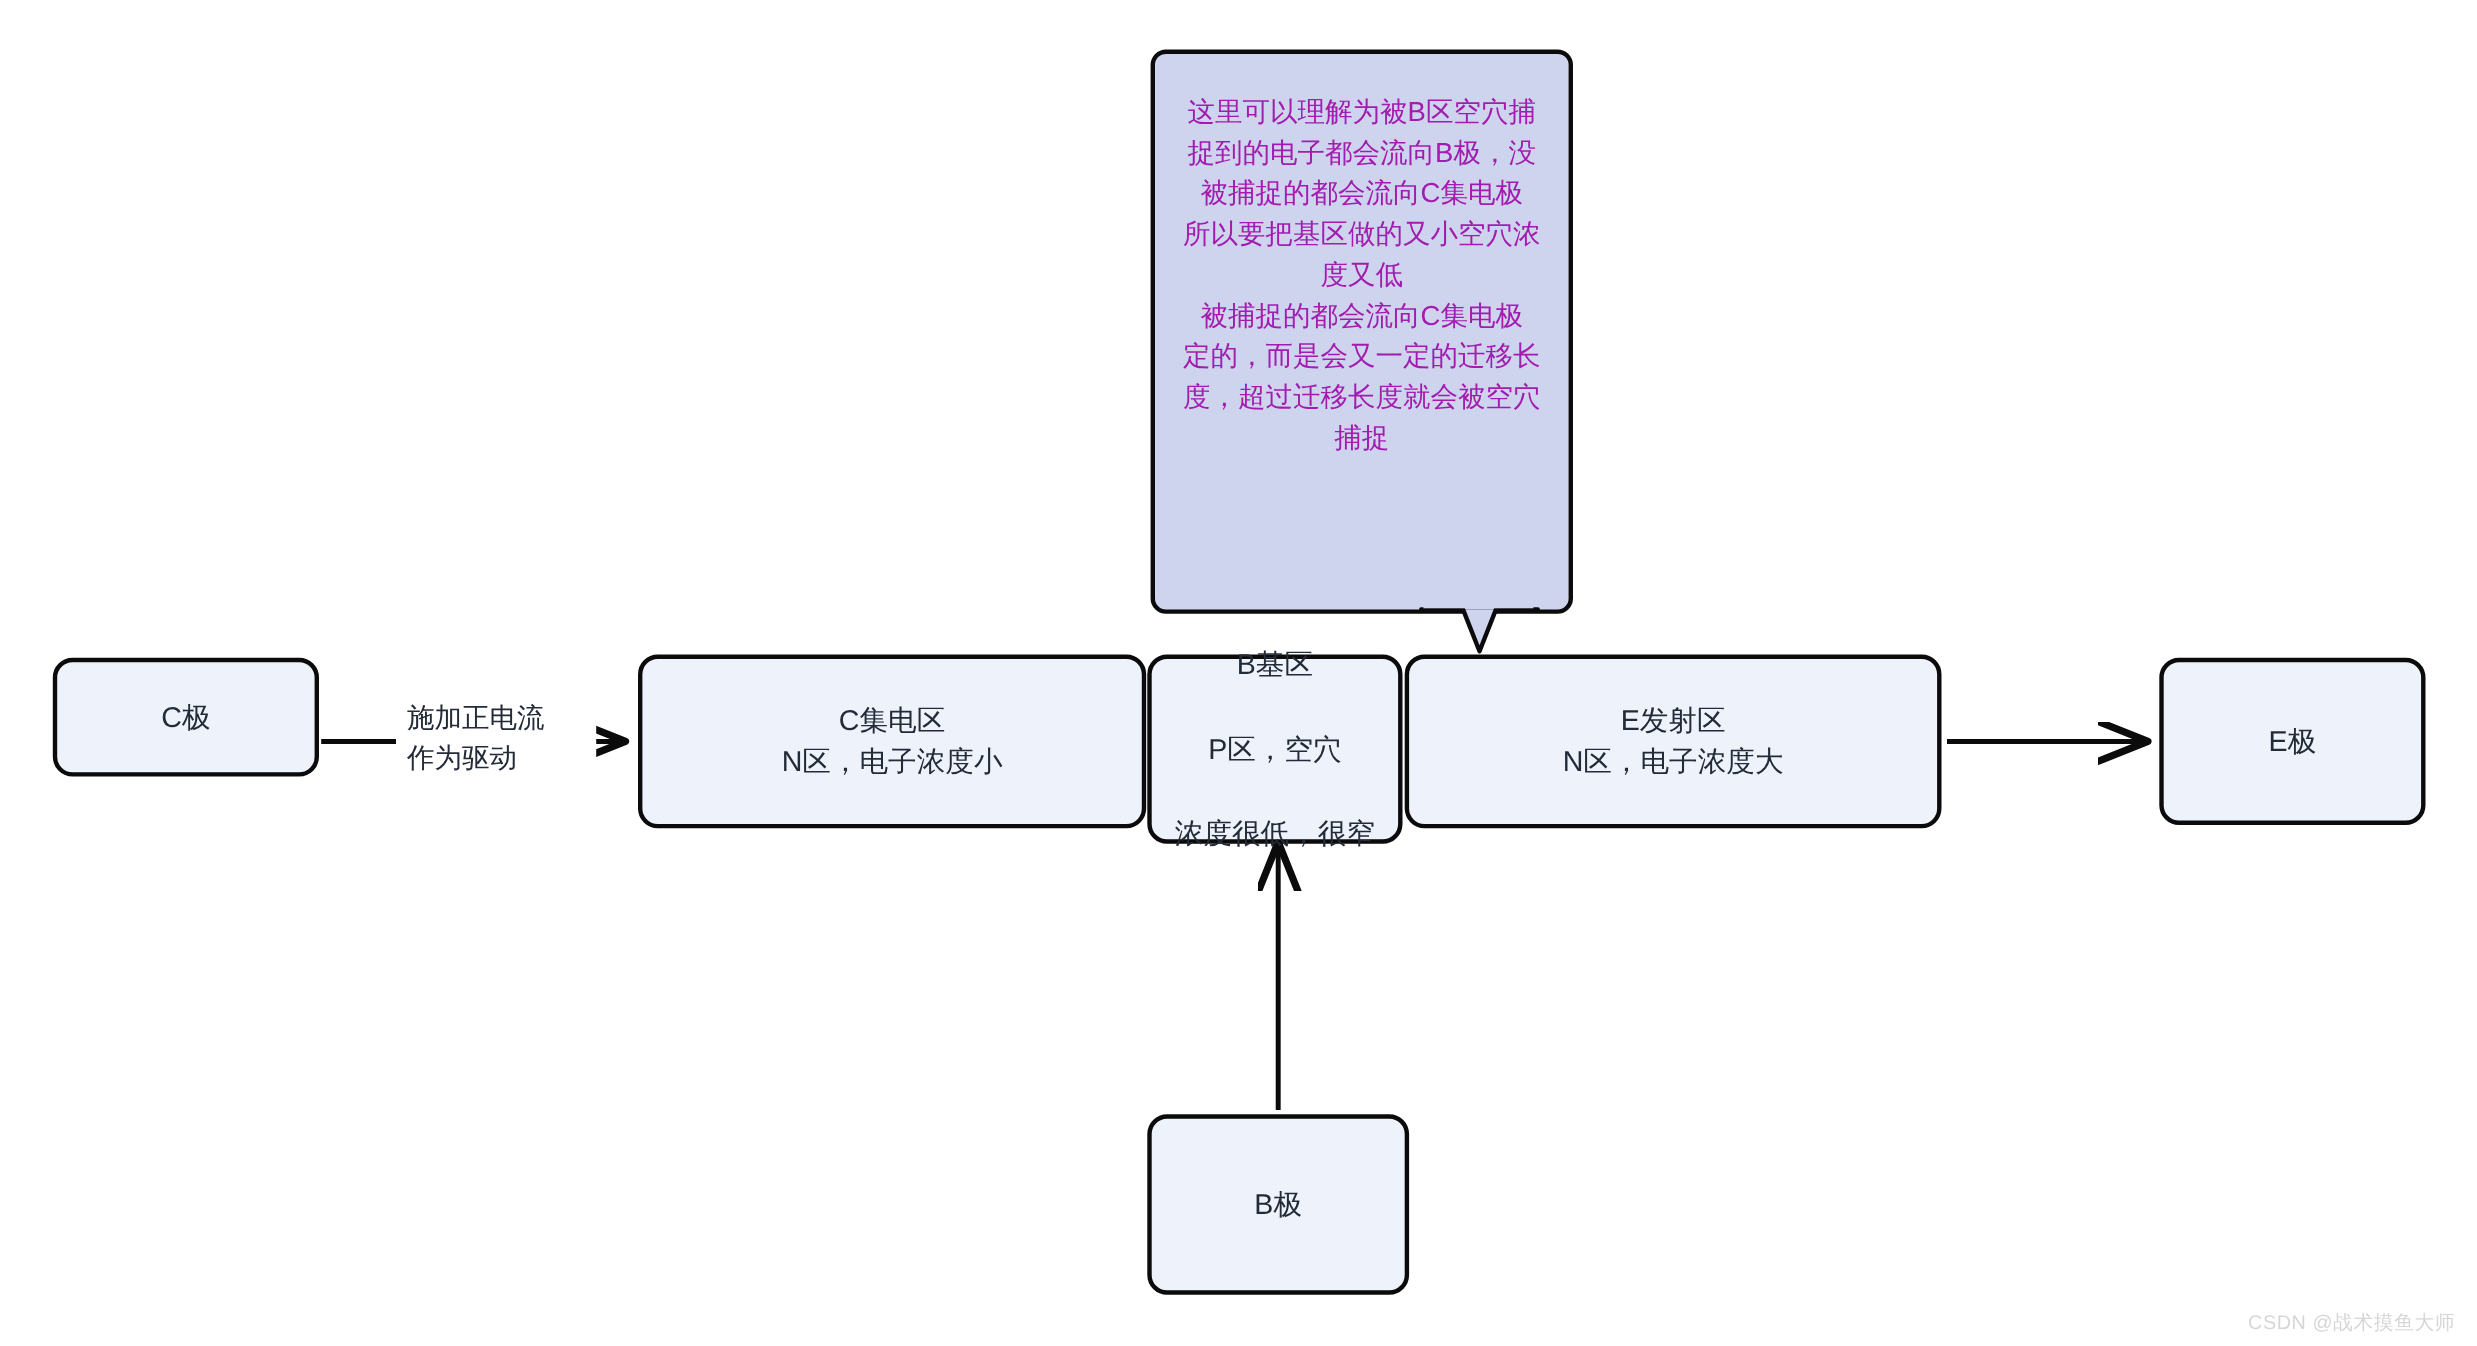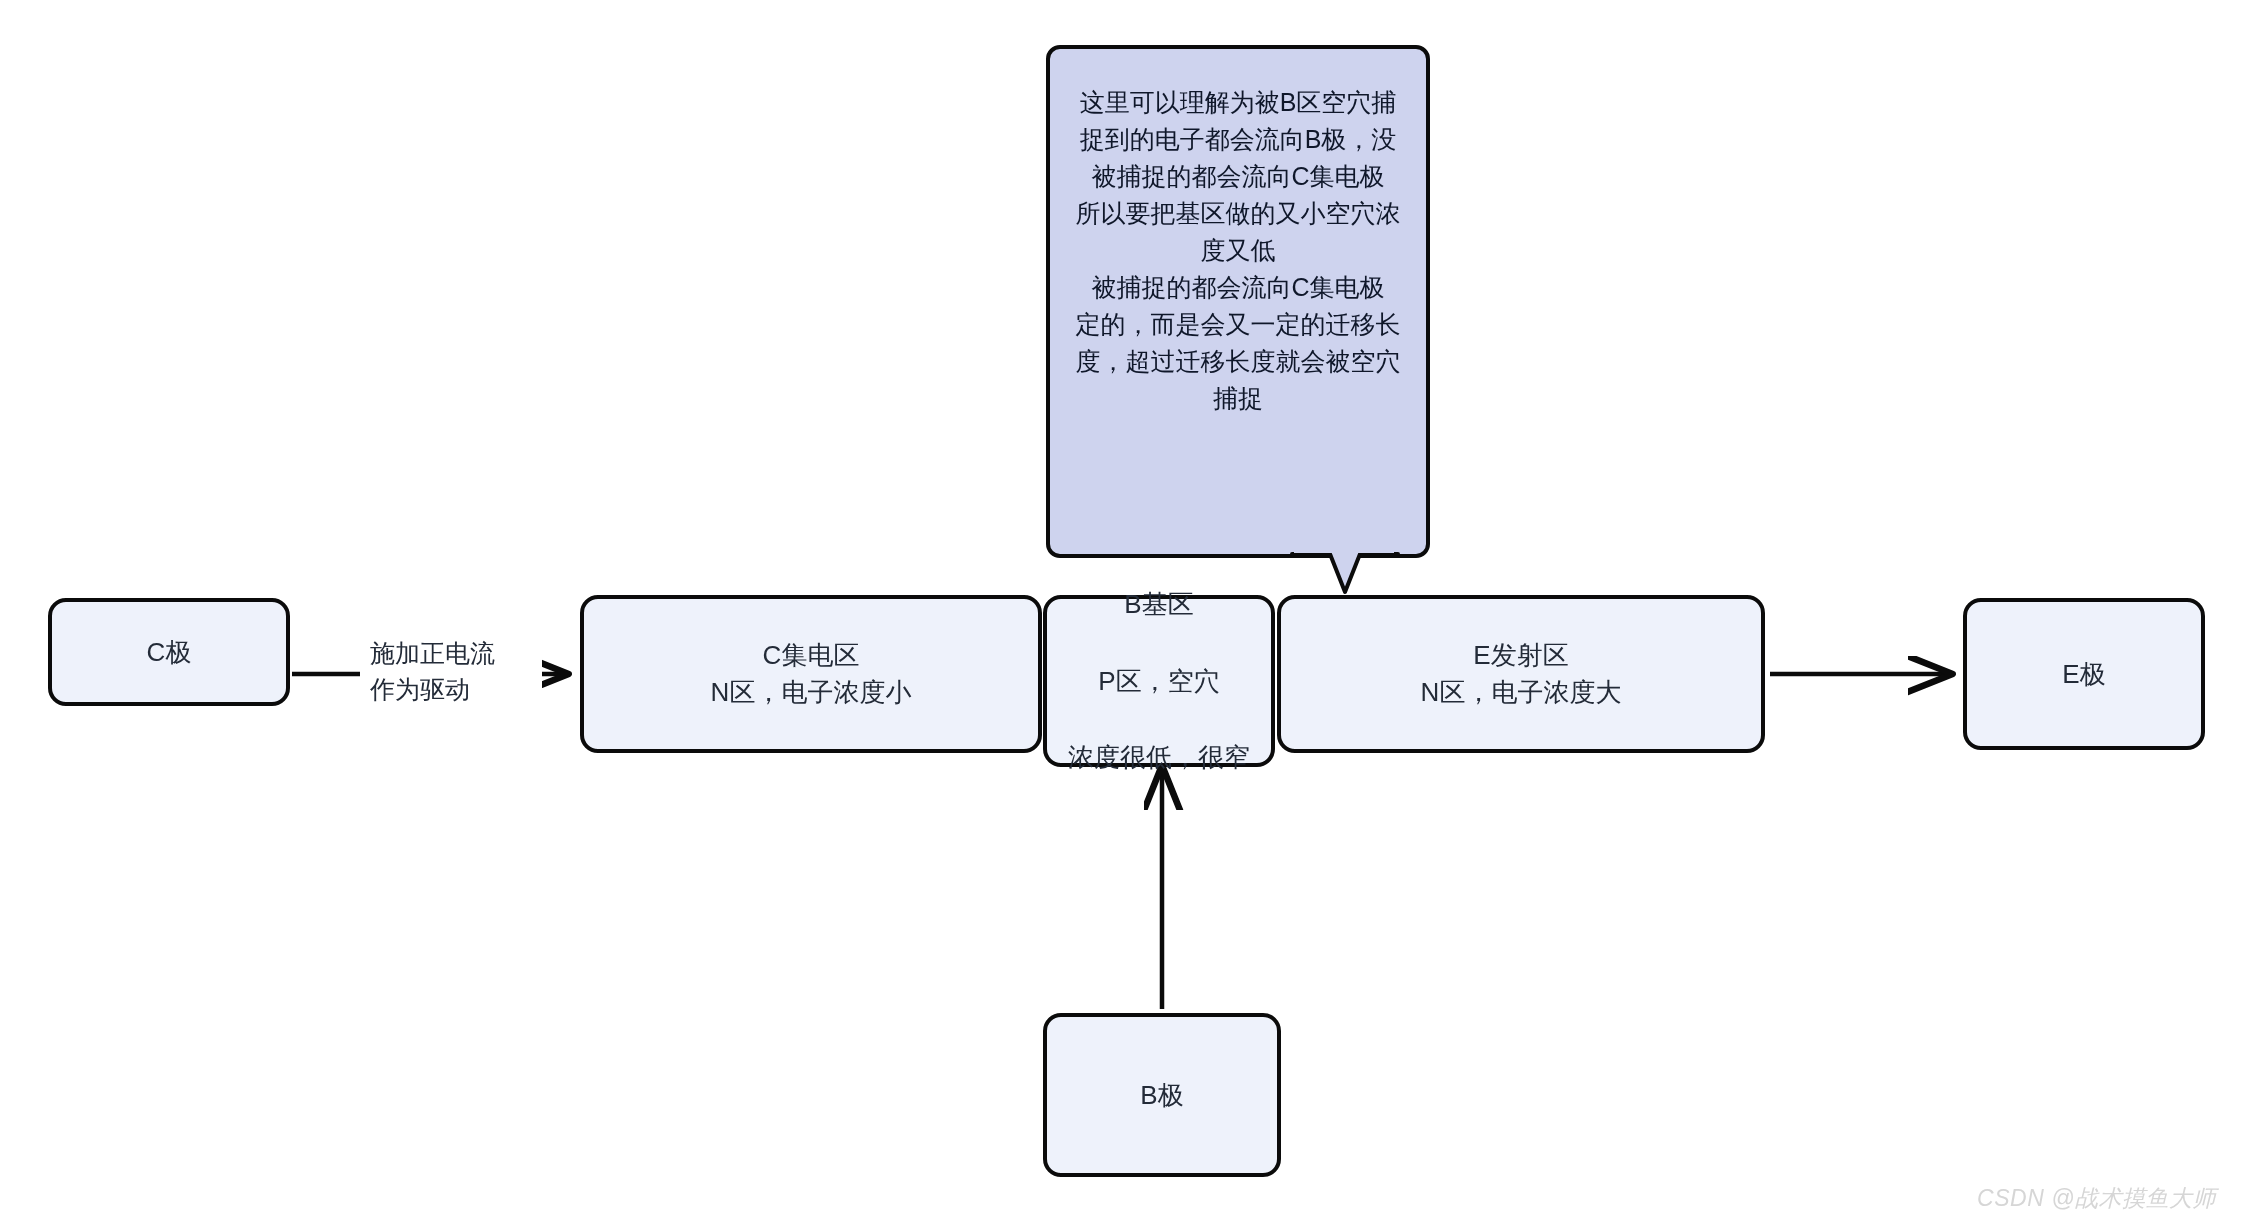--- a/index.html
+++ b/index.html
@@ -49,21 +49,21 @@
   #callout {
     position: absolute;
     left: 1046px;
     top: 45px;
     width: 384px;
     height: 513px;
     box-sizing: border-box;
     background: #ced3ee;
     border: 4px solid #0b0b0b;
     border-radius: 14px;
-    color: #0f172a;
+    color: #a21caf;
     font-size: 25px;
     line-height: 1.48;
     text-align: center;
     padding: 35px 14px 0 14px;
     z-index: 4;
   }
   #callout .ctext { display: block; }
   
   #callout-tail {
     position: absolute;
@@ -93,28 +93,27 @@
     padding: 2px 10px;
     z-index: 6;
   }
   .edge-label .line { display: block; white-space: nowrap; }
   #label-drive   { left: 360px;  top: 634px; width: 162px; }
   #label-control { left: 1056px; top: 848px; width: 212px; }
 
   
   #watermark {
     position: absolute;
-    right: 36px;
+    right: 20px;
     bottom: 10px;
     color: #d6d6d6;
-    font-size: 23px;
+    font-size: 18px;
     letter-spacing: 0.5px;
     white-space: nowrap;
     z-index: 7;
-    font-style: italic;
   }
 </style>
 </head>
 <body>
 
 <div id="canvas">
 
   <svg id="wires" viewBox="0 0 2252 1224" xmlns="http://www.w3.org/2000/svg">
     <defs>
       <marker id="arrowhead" markerWidth="12" markerHeight="12" refX="9.4" refY="4" orient="auto" markerUnits="strokeWidth">

